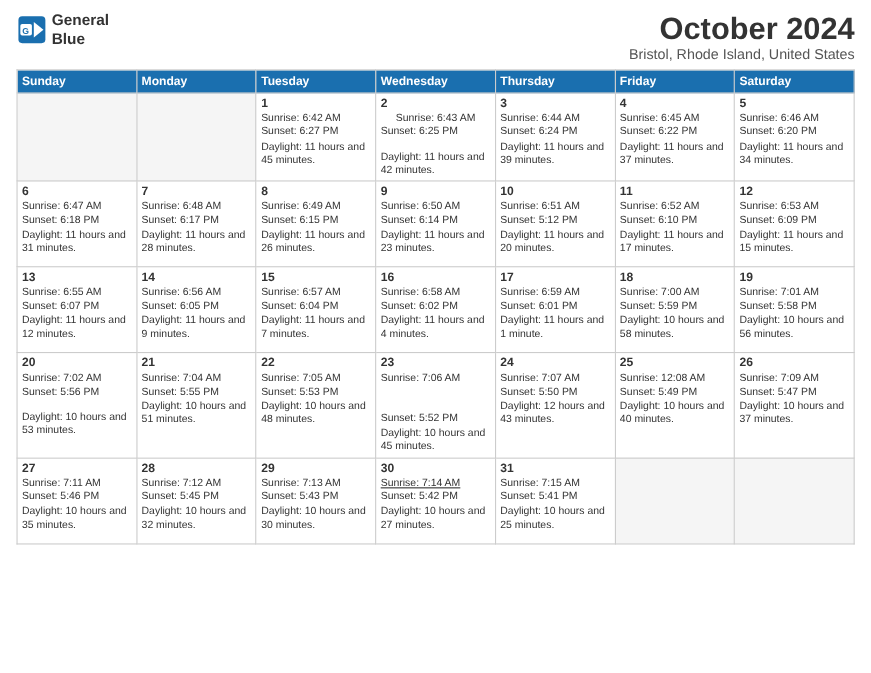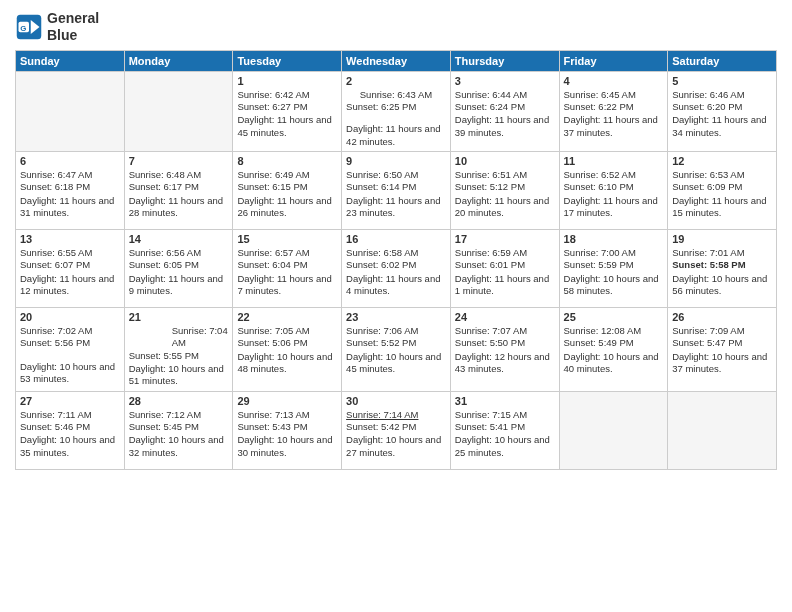--- a/index.html
+++ b/index.html
@@ -98,20 +98,22 @@
         <polygon points="18,8 28,16 18,24" fill="#fff"></polygon>
         <rect x="4" y="10" width="12" height="12" rx="2" fill="#fff"></rect>
         <text x="6" y="20" font-size="9" font-weight="bold" fill="#1a6faf" font-family="Arial">G</text>
       </svg>
       <div class="logo-text">
         <div>General</div>
         <div>Blue</div>
       </div>
     </div>
     <div class="title-block">
+      <div class="month-title">October 2024</div>
+      <div class="location">Bristol, Rhode Island, United States</div>
     </div>
   </div>
 
   <table>
     <thead>
       <tr>
       <th>Sunday</th>
           <th>Monday</th>
           <th>Tuesday</th>
           <th>Wednesday</th>
@@ -232,47 +234,47 @@
           </td>
           <td>
             <span class="day-num">18</span>
             <div style="line-height: 1.3;">Sunrise: 7:00 AM</div>
             <div style="line-height: 1.3;">Sunset: 5:59 PM</div>
             <div style="line-height: 1.3; margin-top: 1px;">Daylight: 10 hours and 58 minutes.</div>
           </td>
           <td>
             <span class="day-num">19</span>
             <div style="line-height: 1.3;">Sunrise: 7:01 AM</div>
-            <div style="line-height: 1.3; font-weight: bold;">Sunset: 5:58 PM</div>
+            <div style="line-height: 1.3;">Sunset: 5:58 PM</div>
             <div style="line-height: 1.3; margin-top: 1px;">Daylight: 10 hours and 56 minutes.</div>
           </td>
         </tr>
         <tr class="row-shade">
           <td>
             <span class="day-num">20</span>
             <div style="line-height: 1.3;">Sunrise: 7:02 AM</div>
             <div style="line-height: 1.3;">Sunset: 5:56 PM</div>
             <div style="line-height: 1.3; margin-top: 11px;">Daylight: 10 hours and 53 minutes.</div>
           </td>
           <td>
             <span class="day-num">21</span>
-            <div style="line-height: 1.3; margin-left: 43px;">Sunrise: 7:04 AM</div>
+            <div style="line-height: 1.3;">Sunrise: 7:04 AM</div>
             <div style="line-height: 1.3;">Sunset: 5:55 PM</div>
             <div style="line-height: 1.3; margin-top: 1px;">Daylight: 10 hours and 51 minutes.</div>
           </td>
           <td>
             <span class="day-num">22</span>
             <div style="line-height: 1.3;">Sunrise: 7:05 AM</div>
-            <div style="line-height: 1.3;">Sunset: 5:06 PM</div>
+            <div style="line-height: 1.3;">Sunset: 5:53 PM</div>
             <div style="line-height: 1.3; margin-top: 1px;">Daylight: 10 hours and 48 minutes.</div>
           </td>
           <td>
             <span class="day-num">23</span>
             <div style="line-height: 1.3;">Sunrise: 7:06 AM</div>
-            <div style="line-height: 1.3;">Sunset: 5:52 PM</div>
+            <div style="line-height: 1.3; margin-top: 24px;">Sunset: 5:52 PM</div>
             <div style="line-height: 1.3; margin-top: 1px;">Daylight: 10 hours and 45 minutes.</div>
           </td>
           <td>
             <span class="day-num">24</span>
             <div style="line-height: 1.3;">Sunrise: 7:07 AM</div>
             <div style="line-height: 1.3;">Sunset: 5:50 PM</div>
             <div style="line-height: 1.3; margin-top: 1px;">Daylight: 12 hours and 43 minutes.</div>
           </td>
           <td>
             <span class="day-num">25</span>

